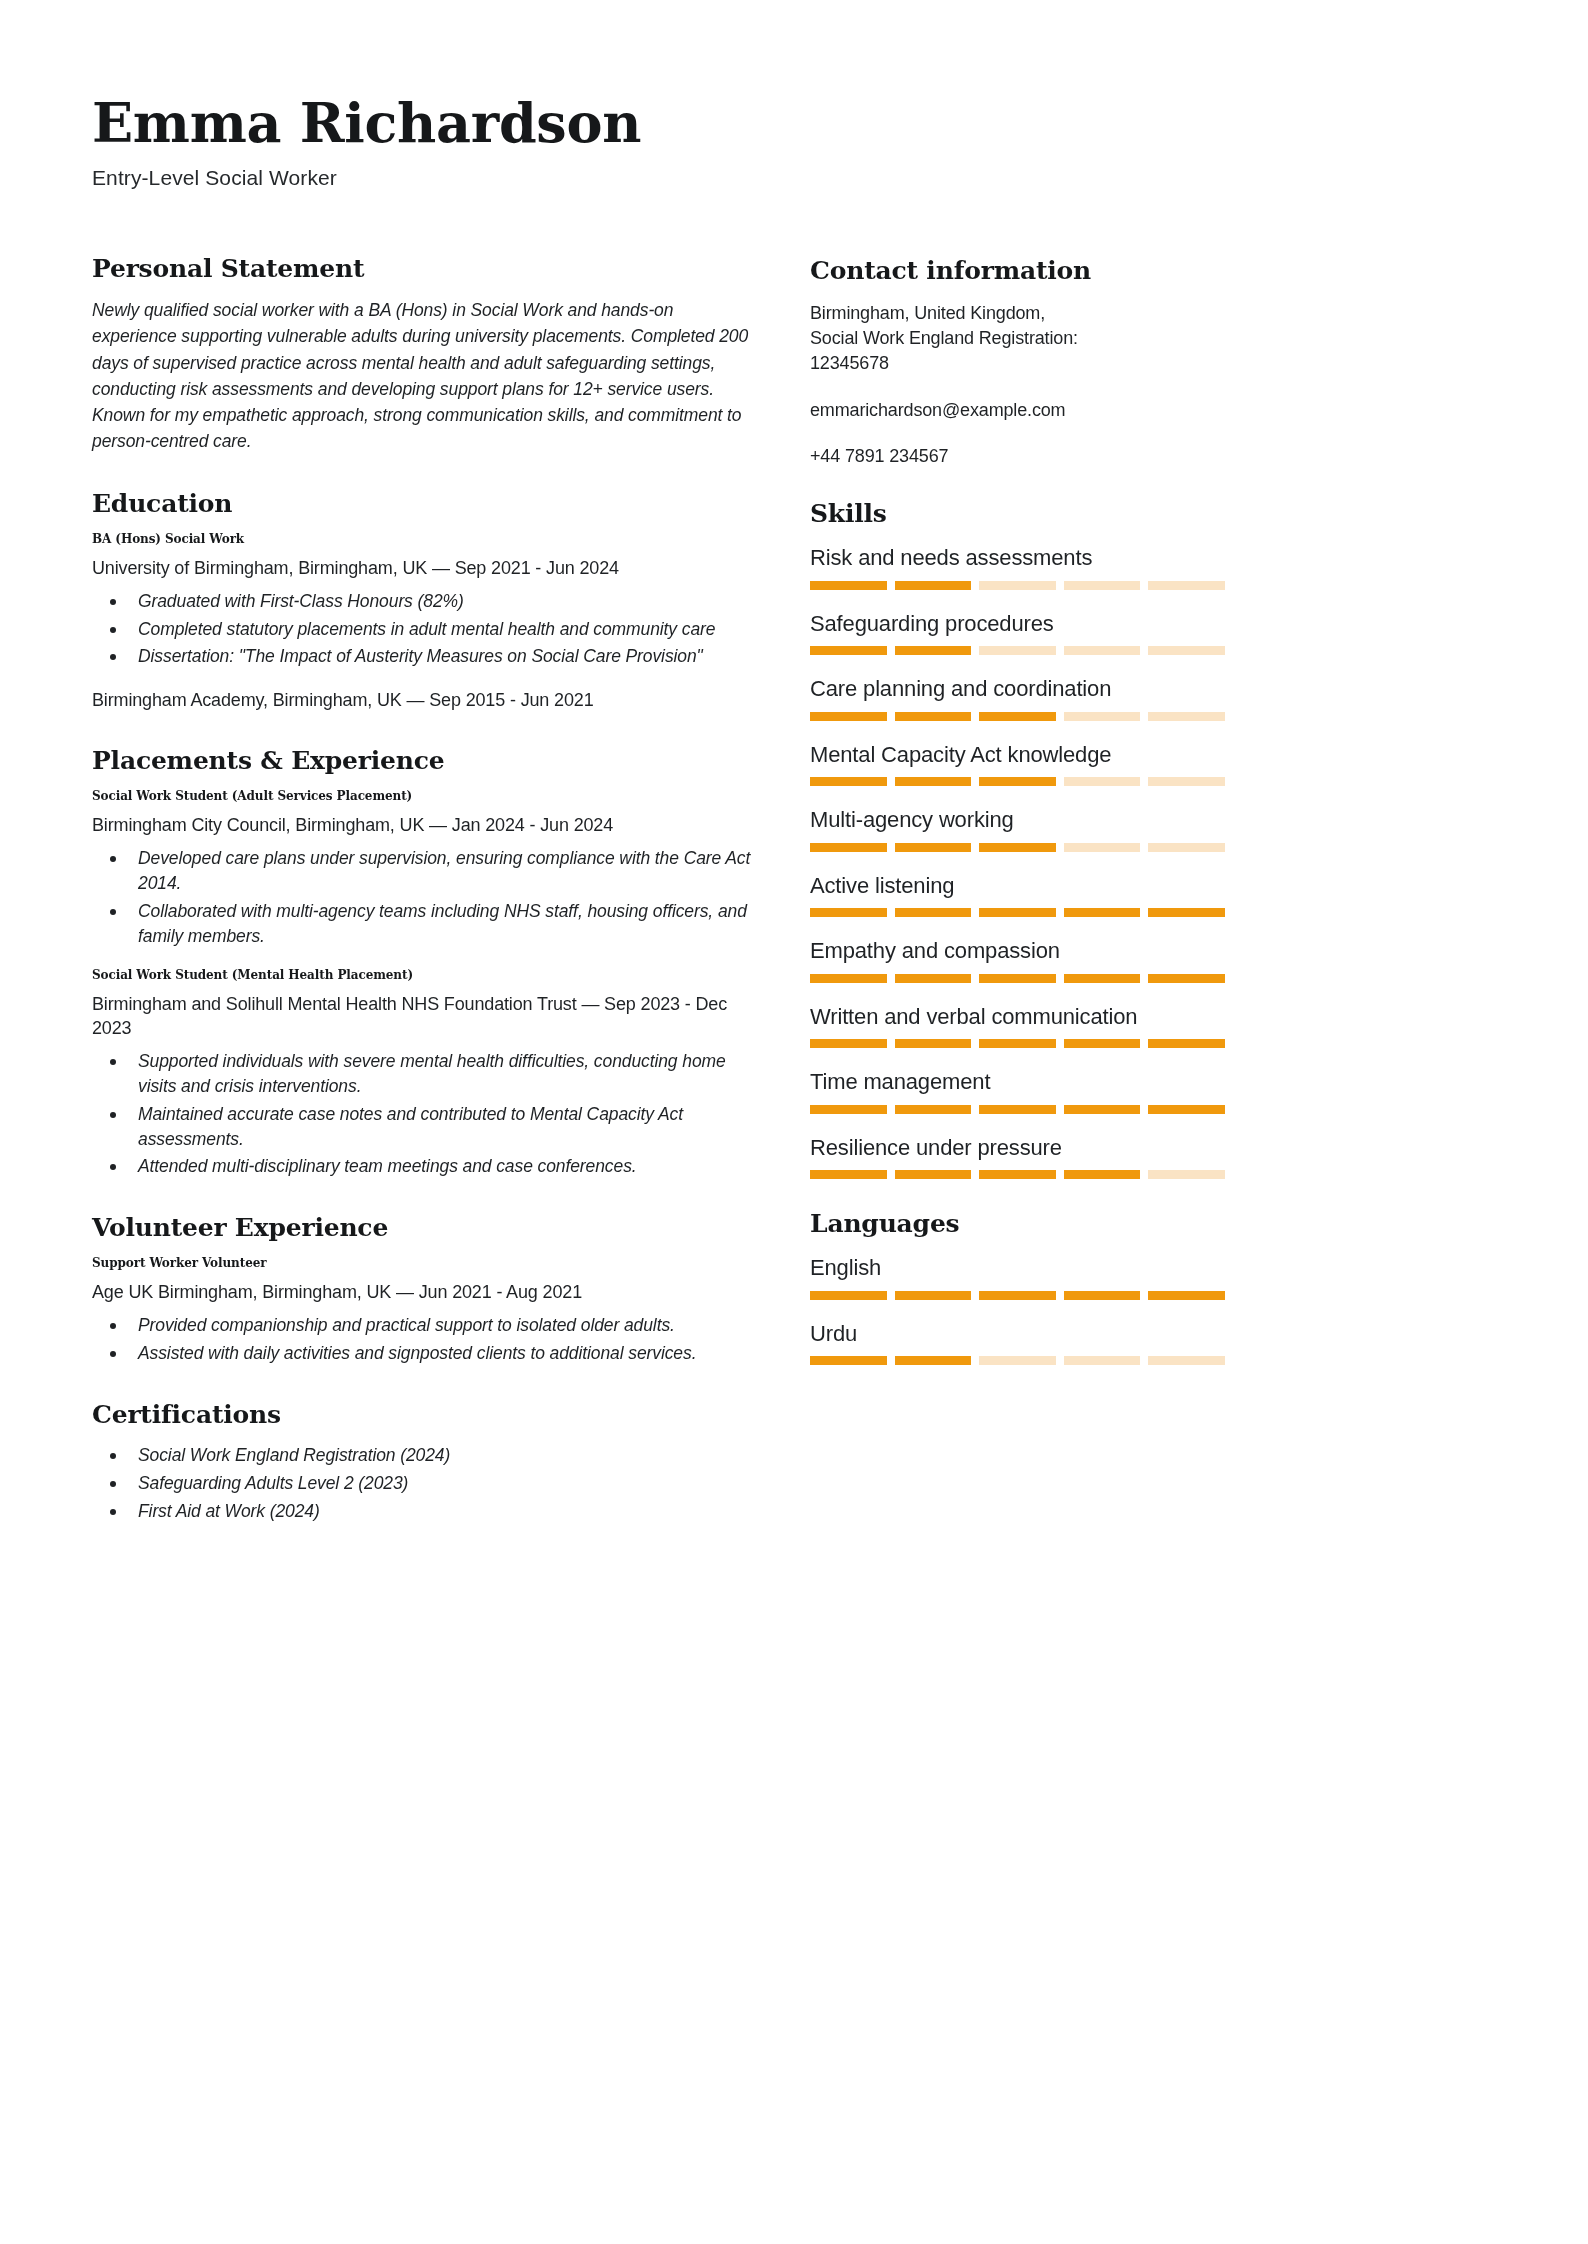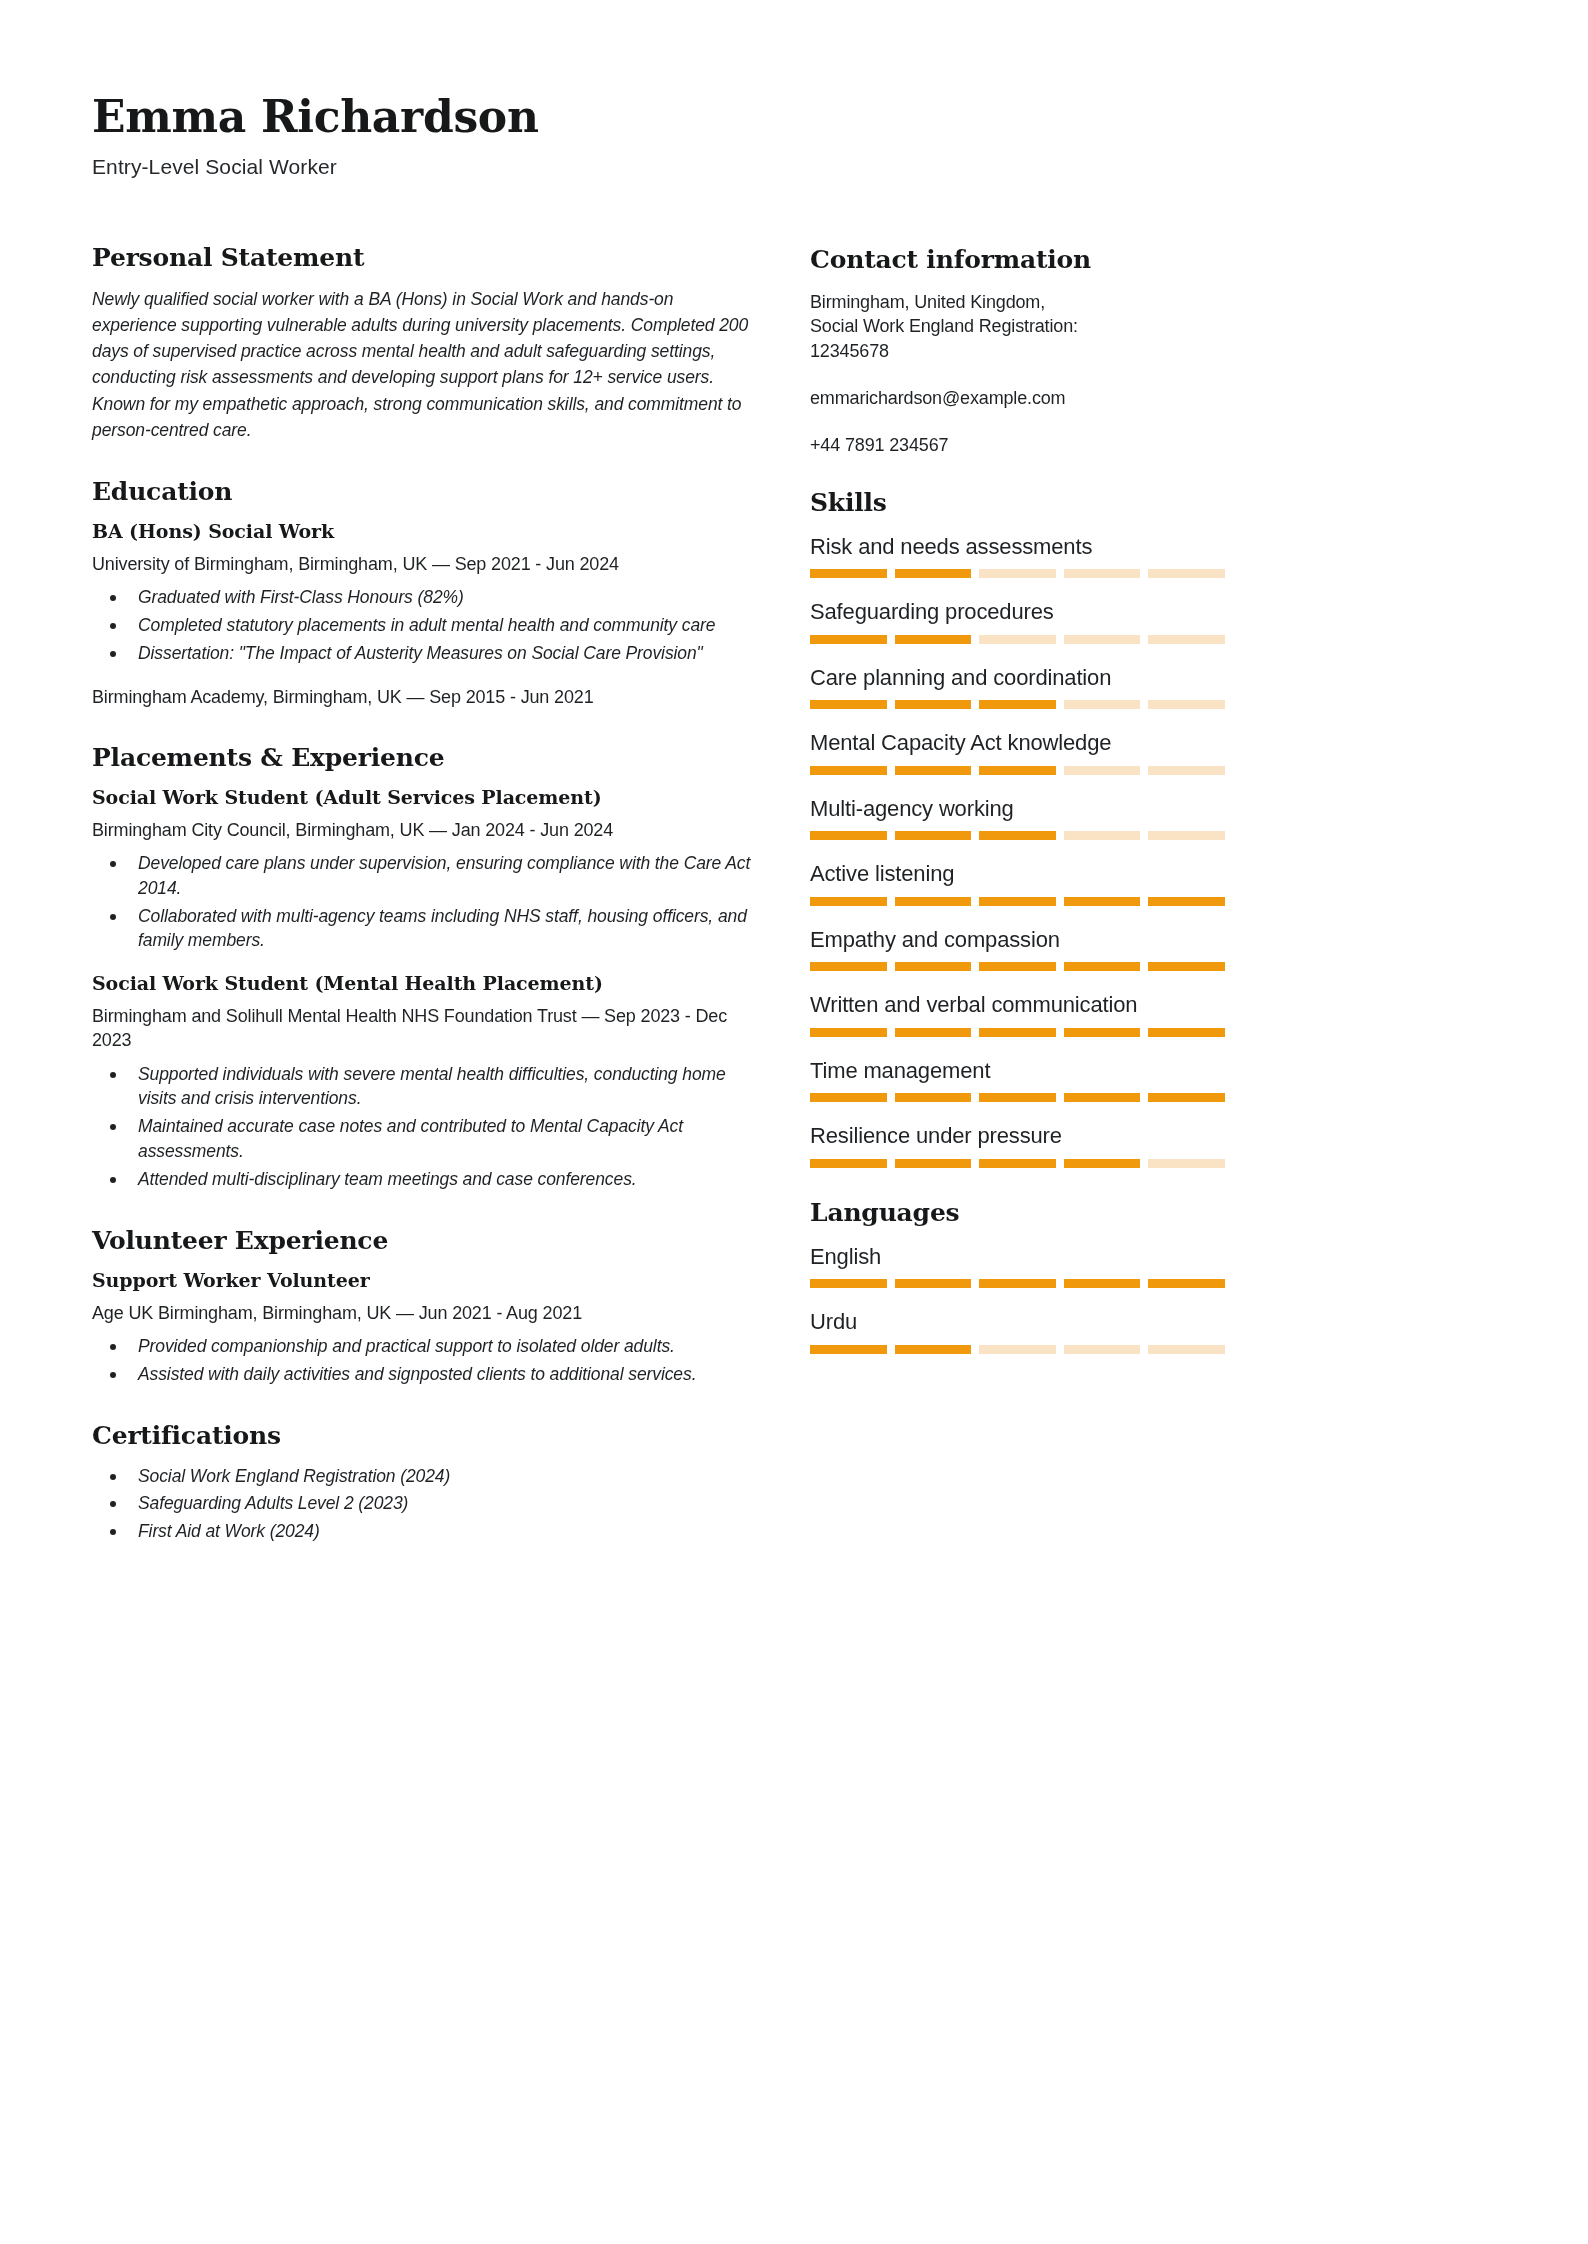--- a/index.html
+++ b/index.html
@@ -23,21 +23,21 @@
     background: #ffffff;
     padding: 92px 78px 0 92px;
     position: relative;
   }
 
   
   .header { margin-bottom: 64px; }
 
   .name {
     font-family: "DejaVu Serif", "Liberation Serif", serif;
-    font-size: 44px;
+    font-size: 54px;
     font-weight: 700;
     letter-spacing: -0.3px;
     color: #16181a;
     line-height: 1.15;
   }
 
   .job-title {
     font-size: 21px;
     font-weight: 400;
     color: #26292c;
@@ -76,21 +76,21 @@
     line-height: 1.5;
     color: #1f2225;
     letter-spacing: -0.1px;
   }
 
   .entry { margin-bottom: 19px; }
   .entry:last-child { margin-bottom: 0; }
 
   .entry-title {
     font-family: "DejaVu Serif", "Liberation Serif", serif;
-    font-size: 19px;
+    font-size: 12px;
     font-weight: 700;
     color: #16181a;
     margin-bottom: 10px;
     letter-spacing: -0.1px;
   }
 
   .entry-meta {
     font-size: 18px;
     color: #1f2225;
     line-height: 1.34;

